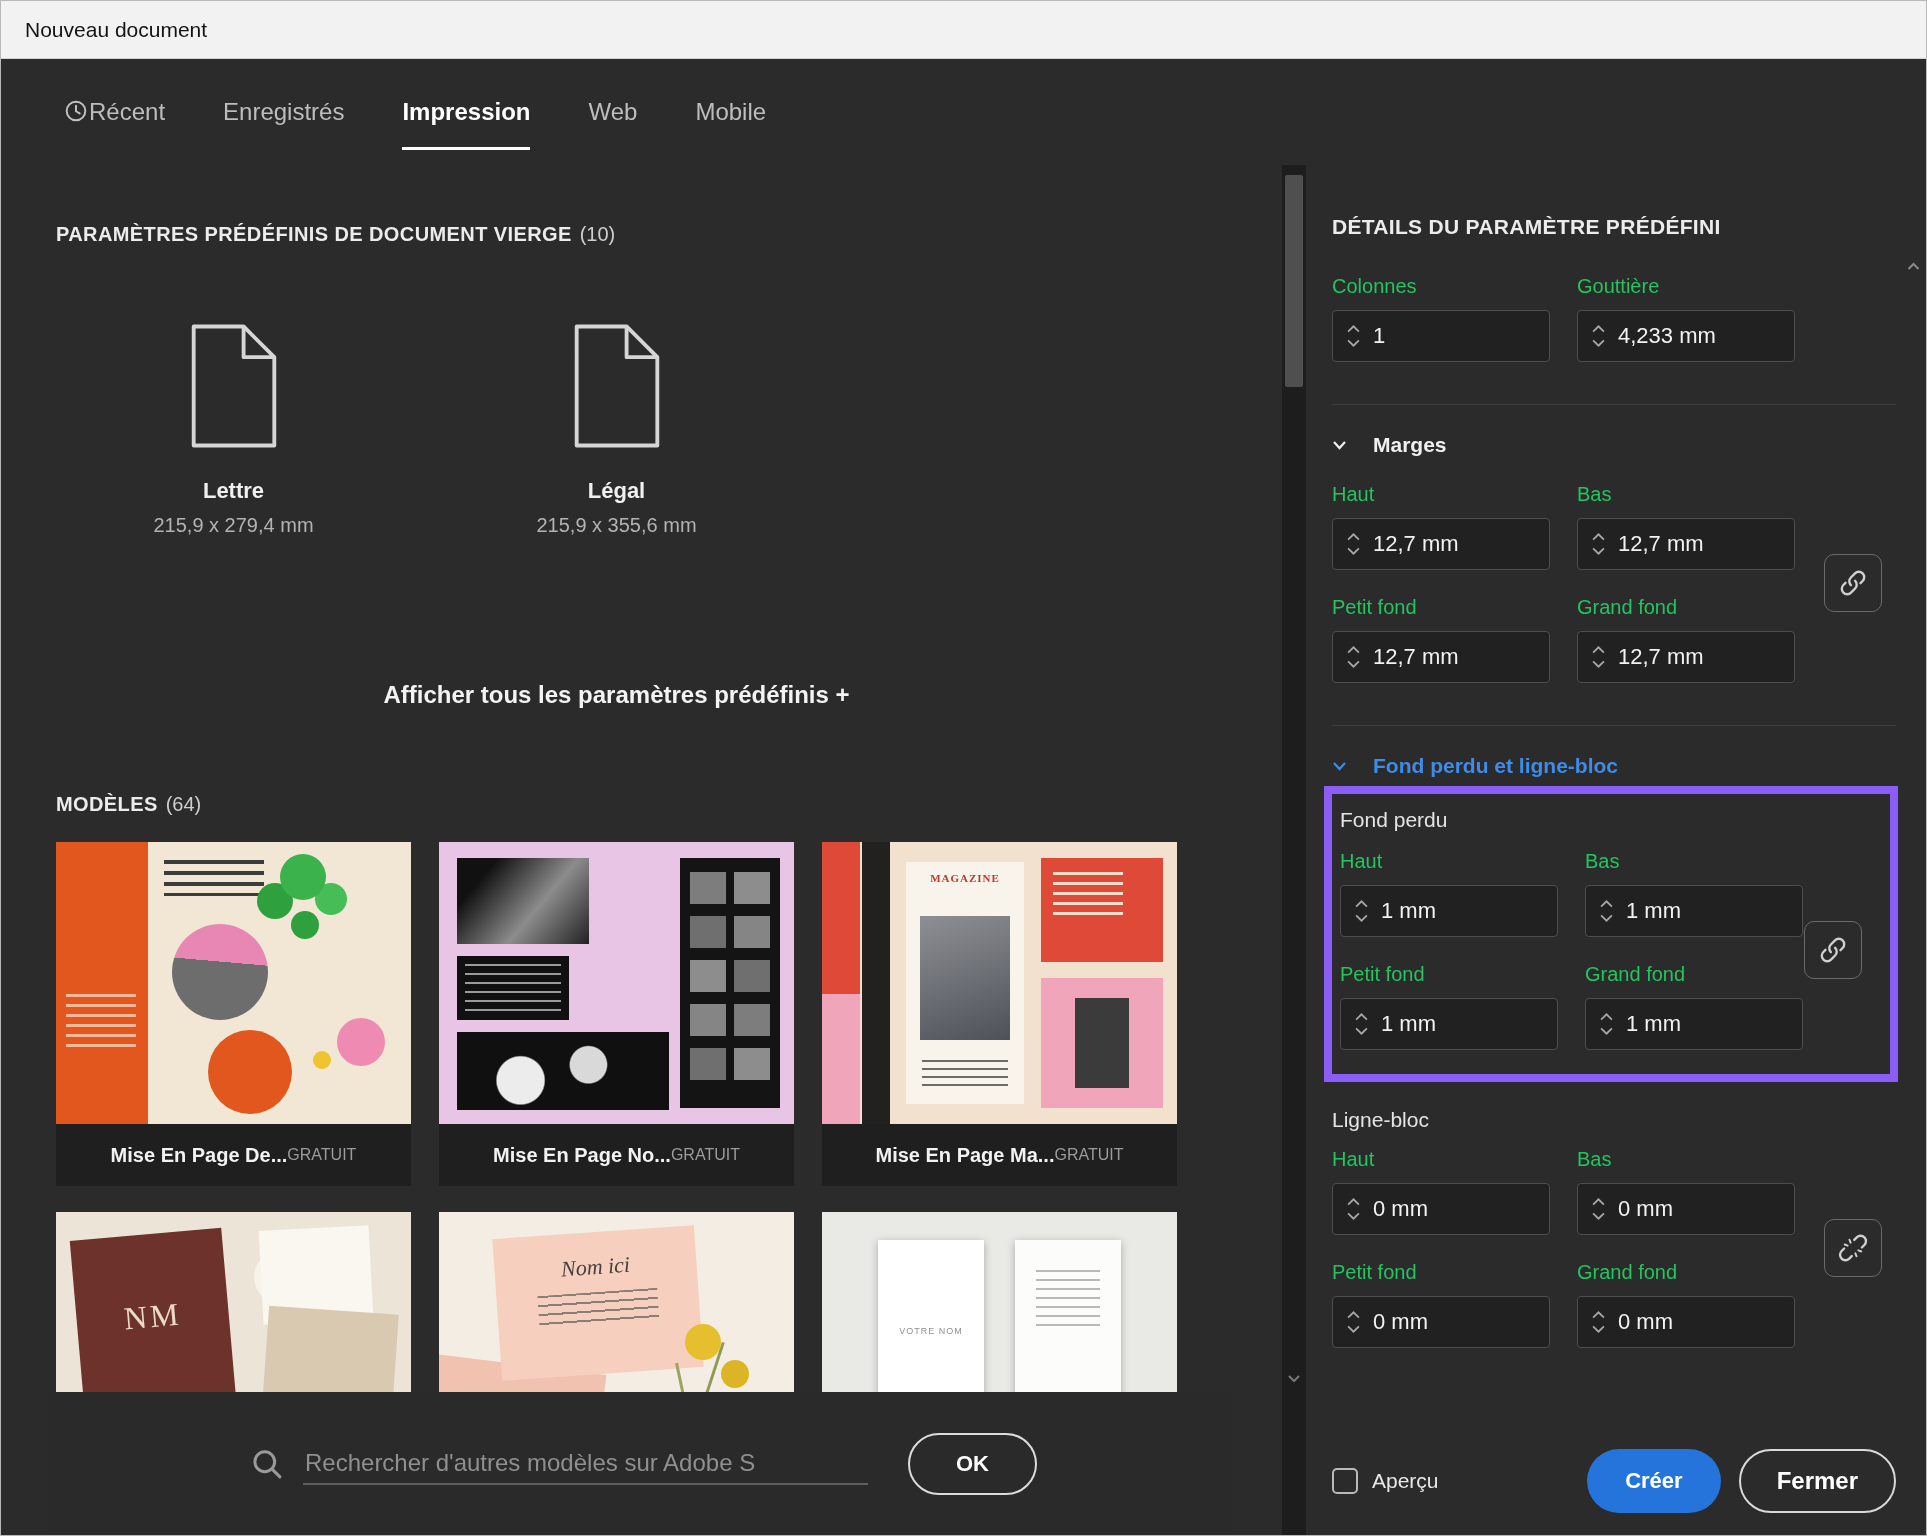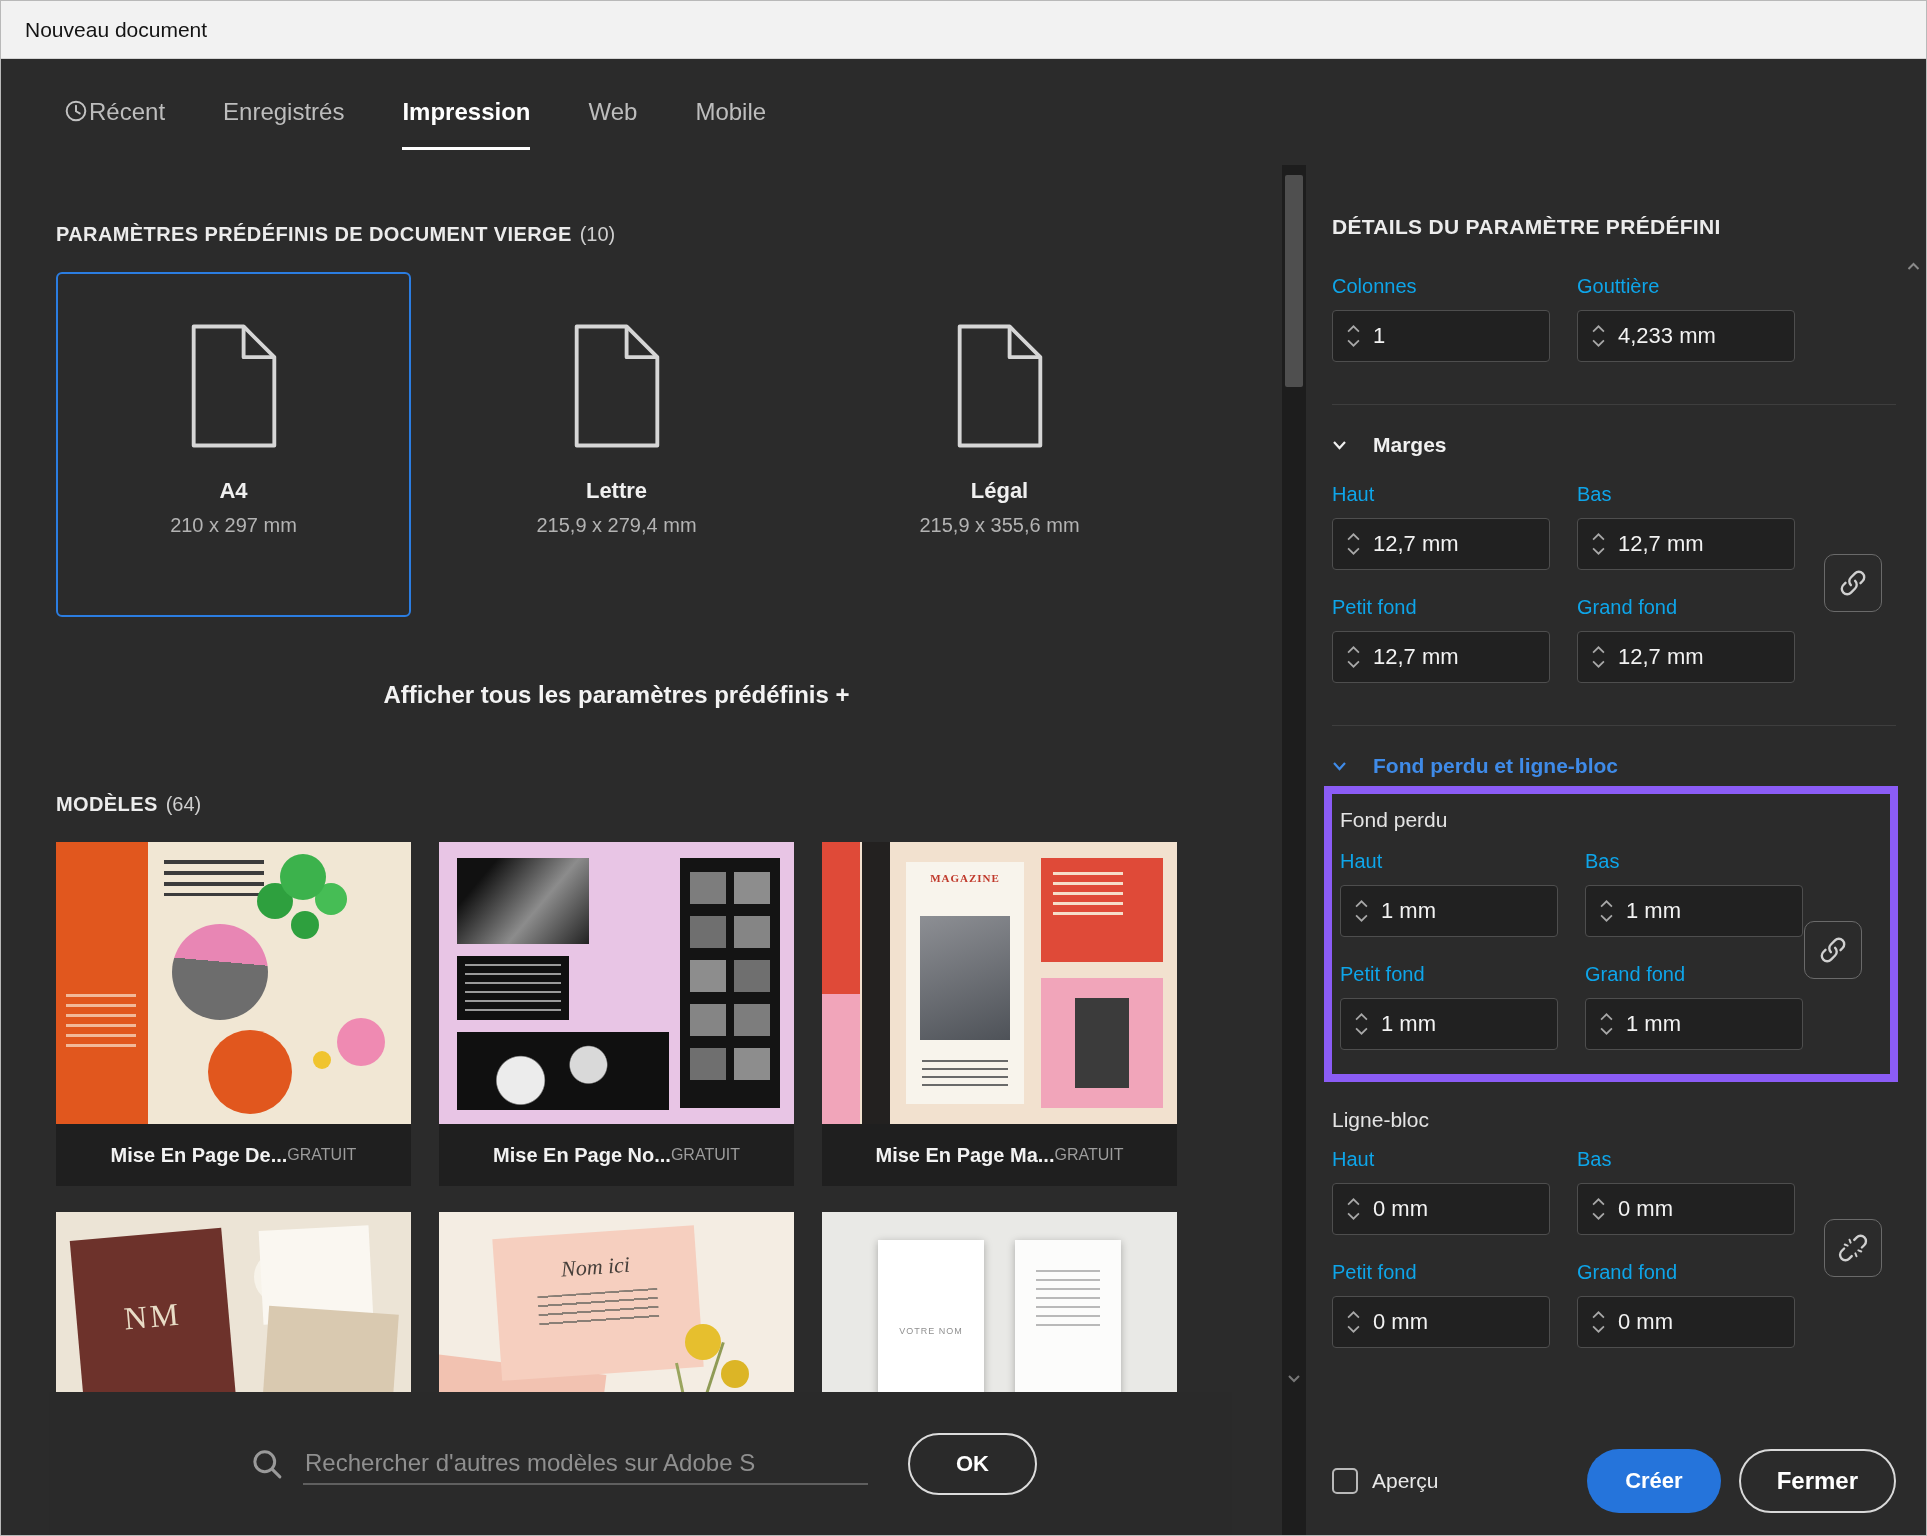--- a/index.html
+++ b/index.html
@@ -56,21 +56,21 @@
   .varrow{position:absolute;bottom:148px;left:0;right:0;text-align:center;cursor:pointer}
   .varrow svg{width:14px;height:9px;fill:none;stroke:#777;stroke-width:2}
 
   
   .panel{flex:0 0 620px;position:relative}
   .panel-inner{height:100%;position:relative;padding:50px 30px 0 26px}
   .panel-heading{font-size:21px;font-weight:700;color:#ececec;letter-spacing:.3px}
   .panel-up{position:absolute;top:92px;right:5px;cursor:pointer}
   .panel-up svg{width:15px;height:9px;fill:none;stroke:#8a8a8a;stroke-width:2}
 
-  .lblrow{display:grid;grid-template-columns:218px 218px;column-gap:27px;font-size:20px;color:#0ea5e9;margin-bottom:12px}
+  .lblrow{display:grid;grid-template-columns:218px 218px;column-gap:27px;font-size:20px;color:#22c55e;margin-bottom:12px}
   .fldrow{display:grid;grid-template-columns:218px 218px;column-gap:27px}
   .cols-row{margin-top:36px}
   .field{height:52px;background:#212121;border:1px solid #4e4e4e;border-radius:4px;display:flex;align-items:center;cursor:text}
   .stepper{width:40px;display:flex;flex-direction:column;align-items:center;justify-content:center;gap:6px;cursor:pointer}
   .ch{width:13px;height:8px;fill:none;stroke:#a8a8a8;stroke-width:1.6}
   .fval{font-size:22px;color:#f2f2f2}
 
   .divider{border:none;border-top:1px solid #3e3e3e;margin-top:42px}
   .section-header{margin-top:28px;display:flex;align-items:center;gap:26px;font-size:21px;font-weight:700;color:#f0f0f0;cursor:pointer}
   .section-header.blue{color:#3f8be8}
@@ -128,28 +128,20 @@
 
   <div class="content">
 
     <div class="main">
 
       <div class="sec-heading presets-heading">
         <span>PARAMÈTRES PRÉDÉFINIS DE DOCUMENT VIERGE</span><span class="sec-count">(10)</span>
       </div>
 
       <div class="preset-row">
-        <div class="preset-card selected">
-          <svg class="doc-icon" viewBox="0 0 100 132">
-              <path d="M8 4 H60 L92 36 V128 H8 Z" fill="none" stroke="#d6d6d6" stroke-width="4" stroke-linejoin="round"></path>
-              <path d="M60 4 V36 H92" fill="none" stroke="#d6d6d6" stroke-width="4" stroke-linejoin="round"></path>
-            </svg>
-          <div class="preset-name">A4</div>
-          <div class="preset-size">210 x 297 mm</div>
-        </div>
         <div class="preset-card">
           <svg class="doc-icon" viewBox="0 0 100 132">
               <path d="M8 4 H60 L92 36 V128 H8 Z" fill="none" stroke="#d6d6d6" stroke-width="4" stroke-linejoin="round"></path>
               <path d="M60 4 V36 H92" fill="none" stroke="#d6d6d6" stroke-width="4" stroke-linejoin="round"></path>
             </svg>
           <div class="preset-name">Lettre</div>
           <div class="preset-size">215,9 x 279,4 mm</div>
         </div>
         <div class="preset-card">
           <svg class="doc-icon" viewBox="0 0 100 132">

